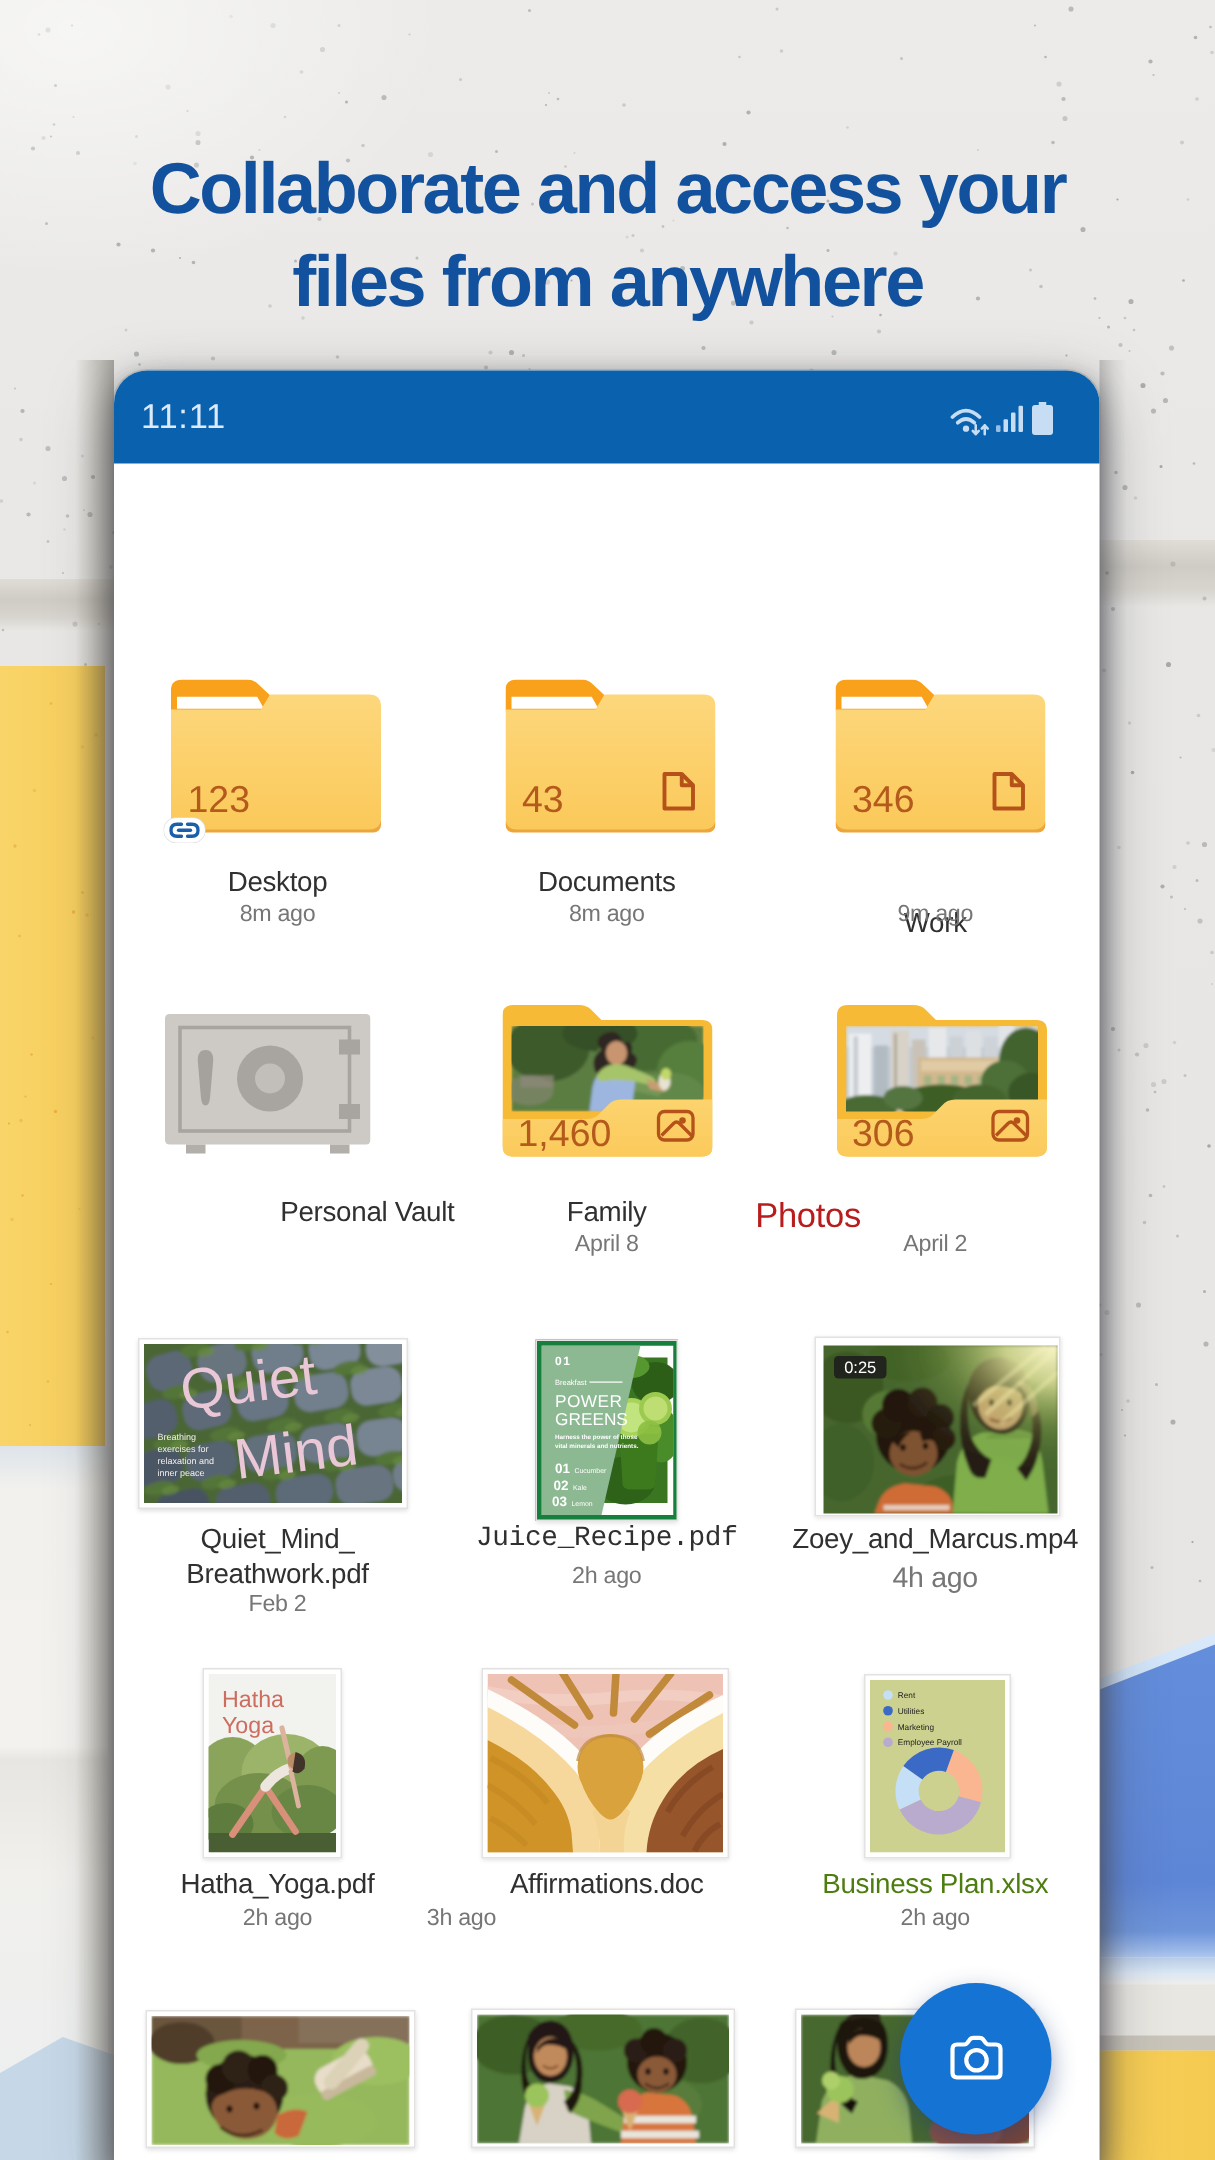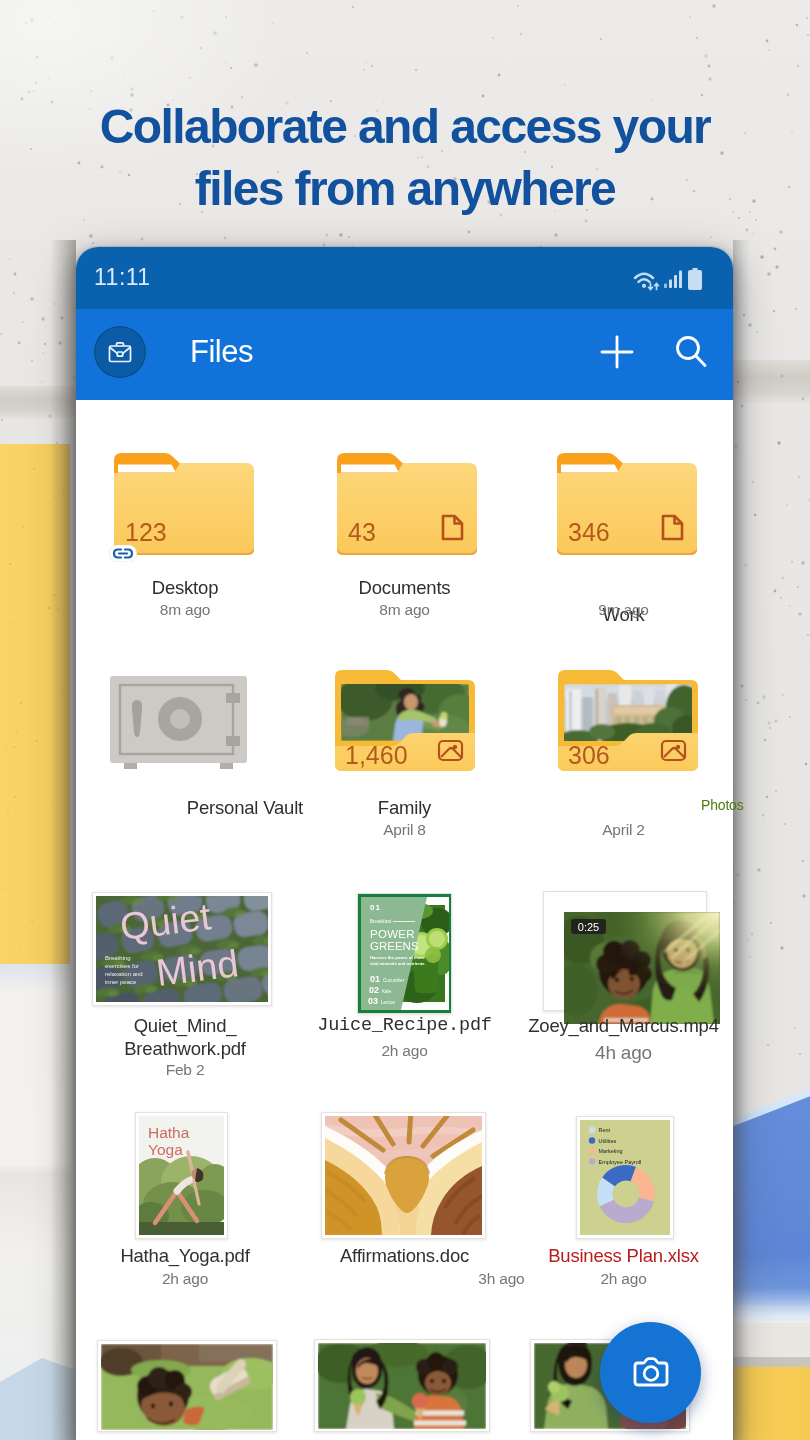--- a/index.html
+++ b/index.html
@@ -277,39 +277,20 @@
           <rect x="5" y="9.5" width="3" height="8.5" rx="0.8"></rect>
 <rect x="10" y="5" width="3" height="13" rx="0.8"></rect>
           <rect x="15" y="0.5" width="3" height="17.5" rx="0.8"></rect>
         </g>
       </svg>
 <svg class="abs" style="left:612px;top:21px" width="14" height="22" viewBox="0 0 14 22">
 <rect x="4.5" y="0" width="5" height="3" fill="#c6ddf4"></rect>
 <rect x="0" y="2" width="14" height="20" rx="2" fill="#c6ddf4"></rect>
 </svg>
 </div>
-<div class="abs" style="left:0;top:61.5px;width:657px;height:91px;background:#1173d9">
-<div class="abs" style="left:18px;top:17px;width:52px;height:52px;border-radius:26px;background:#0b5ba6;box-shadow:inset 0 0 0 1.5px rgba(10,40,80,0.25)"></div>
-<svg class="abs" style="left:31px;top:31px" width="26" height="24" viewBox="0 0 26 24">
-<g fill="none" stroke="#eef4fb" stroke-width="1.7" stroke-linejoin="round">
-<path d="M9.5,6 V4.2 Q9.5,2.8 11,2.8 H15 Q16.5,2.8 16.5,4.2 V6"></path>
-<rect x="2.5" y="6" width="21" height="15.5" rx="1.5"></rect>
-<path d="M3,7.5 L10.8,13.8 M23,7.5 L15.2,13.8"></path>
-<rect x="10.3" y="12" width="5.4" height="4.2" rx="0.8"></rect>
-</g>
-      </svg>
-<div class="abs" style="left:114px;top:25px;font-size:31px;letter-spacing:-0.5px;color:#fff">Files</div>
-<svg class="abs" style="left:522px;top:24.5px" width="38" height="38" viewBox="0 0 38 38">
-<path d="M19,4 V34 M4,19 H34" stroke="#fff" stroke-width="2.8" stroke-linecap="round"></path>
-      </svg>
-<svg class="abs" style="left:596px;top:24.5px" width="38" height="38" viewBox="0 0 38 38">
-<circle cx="16" cy="15" r="10.5" fill="none" stroke="#fff" stroke-width="2.8"></circle>
-<path d="M24,23 L33,32.5" stroke="#fff" stroke-width="2.8" stroke-linecap="round"></path>
-      </svg>
-</div>
 </div>
 <svg style="position:absolute;left:114px;top:453px" width="140" height="103" viewBox="0 0 140 103">
     <defs>
       <linearGradient id="fga" x1="0" y1="0" x2="0" y2="1">
         <stop offset="0" stop-color="#fdd77c"></stop>
         <stop offset="1" stop-color="#fbc95a"></stop>
       </linearGradient>
     </defs>
     <rect x="0" y="90" width="140" height="12" rx="5" fill="#eda63c"></rect>
     <path d="M0,21 V7 Q0,0 8,0 H51 Q55,0 58,3 L66,10.5 L66,21 Z" fill="#f9a11b"></path>
@@ -472,21 +453,21 @@
     <text x="10" y="95" font-family="Liberation Sans, sans-serif" font-size="25" fill="#b45a1c">306</text>
     <g fill="none" stroke="#b5521a" stroke-width="2.2">
       <rect x="104" y="72" width="23" height="19" rx="4"></rect>
       <path d="M106,88 l8,-8 q2,-2 4,0 l9,9" fill="none"></path>
       <circle cx="120" cy="78" r="2.2" fill="#b5521a" stroke="none"></circle>
     </g>
   </svg>
 <div style="position:absolute;left:63.0px;top:797px;width:240px;text-align:right;font-size:18.5px;color:#303030;font-family:'Liberation Sans',sans-serif;letter-spacing:-0.2px;white-space:nowrap">Personal Vault</div>
 <div style="position:absolute;left:284.5px;top:797px;width:240px;text-align:center;font-size:18.5px;color:#303030;font-family:'Liberation Sans',sans-serif;letter-spacing:-0.2px;white-space:nowrap">Family</div>
 <div style="position:absolute;left:284.5px;top:821px;width:240px;text-align:center;font-size:15.5px;color:#767676;font-family:'Liberation Sans',sans-serif;letter-spacing:-0.2px;white-space:nowrap">April 8</div>
-<div style="position:absolute;left:503.5px;top:797px;width:240px;text-align:right;font-size:14px;color:#4d7c0f;font-family:'Liberation Sans',sans-serif;letter-spacing:-0.2px;white-space:nowrap">Photos</div>
+<div style="position:absolute;left:503.5px;top:797px;width:240px;text-align:left;font-size:23px;color:#b91c1c;font-family:'Liberation Sans',sans-serif;letter-spacing:-0.2px;white-space:nowrap">Photos</div>
 <div style="position:absolute;left:503.5px;top:821px;width:240px;text-align:center;font-size:15.5px;color:#767676;font-family:'Liberation Sans',sans-serif;letter-spacing:-0.2px;white-space:nowrap">April 2</div>
 <div style="position:absolute;left:92px;top:892px;width:180px;height:114px;background:#fff;border:1px solid #e4e2e0;box-shadow:0 1px 3px rgba(0,0,0,0.12);box-sizing:border-box;padding:3px"><svg width="172" height="106" viewBox="0 0 172 106">
       <defs>
         <filter id="qb" x="-5%" y="-5%" width="110%" height="110%">
           <feGaussianBlur stdDeviation="0.9"></feGaussianBlur>
         </filter>
       </defs>
       <g filter="url(#qb)">
         <rect x="-4" y="-4" width="180" height="114" fill="#4b6636"></rect>
         <rect x="2" y="6" width="30" height="24" rx="10" fill="#5c6876" transform="rotate(-16 17.0 18.0)"></rect>
@@ -579,21 +560,21 @@
         <text x="9" y="62" font-size="4.2" font-weight="bold">Harness the power of those</text>
         <text x="9" y="68" font-size="4.2" font-weight="bold">vital minerals and nutrients.</text>
         <text x="9" y="85" font-size="9" font-weight="bold">01</text>
         <text x="22" y="85" font-size="4.6">Cucumber</text>
         <text x="8" y="96" font-size="9" font-weight="bold">02</text>
         <text x="21" y="96" font-size="4.6">Kale</text>
         <text x="7" y="107" font-size="9" font-weight="bold">03</text>
         <text x="20" y="107" font-size="4.6">Lemon</text>
       </g>
     </svg></div>
-<div style="position:absolute;left:543px;top:891px;width:164px;height:120px;background:#fff;border:1px solid #e4e2e0;box-shadow:0 1px 3px rgba(0,0,0,0.12);box-sizing:border-box;padding:20px"><svg width="156" height="112" viewBox="0 0 156 112">
+<div style="position:absolute;left:543px;top:891px;width:164px;height:120px;background:#fff;border:1px solid #e4e2e0;box-shadow:0 1px 3px rgba(0,0,0,0.12);box-sizing:border-box;padding:5px"><svg width="156" height="112" viewBox="0 0 156 112">
       <defs>
         <filter id="zb" x="-5%" y="-5%" width="110%" height="110%">
           <feGaussianBlur stdDeviation="1.2"></feGaussianBlur>
         </filter>
         <radialGradient id="glow" cx="1.0" cy="0.0" r="0.75">
           <stop offset="0" stop-color="#fbf6ce"></stop>
           <stop offset="0.3" stop-color="#e8e9a0" stop-opacity="0.8"></stop>
           <stop offset="0.65" stop-color="#a8bc60" stop-opacity="0.28"></stop>
           <stop offset="1" stop-color="#4a6b2e" stop-opacity="0"></stop>
         </radialGradient>
@@ -704,22 +685,22 @@
       <circle cx="12" cy="41.5" r="3.2" fill="#b9abcd"></circle>
       <text x="18.5" y="43.5" font-family="Liberation Sans, sans-serif" font-size="5.5" fill="#222">Employee Payroll</text>
       <path d="M55.9,46.7 A29,29 0 0 1 74.0,81.5 L59.0,77.5 A13.5,13.5 0 0 0 50.6,61.3 Z" fill="#f9b690"></path>
       <path d="M74.0,81.5 A29,29 0 0 1 19.7,86.3 L33.8,79.7 A13.5,13.5 0 0 0 59.0,77.5 Z" fill="#b9abcd"></path>
       <path d="M19.7,86.3 A29,29 0 0 1 22.2,57.4 L34.9,66.3 A13.5,13.5 0 0 0 33.8,79.7 Z" fill="#c5dff7"></path>
       <path d="M22.2,57.4 A29,29 0 0 1 55.9,46.7 L50.6,61.3 A13.5,13.5 0 0 0 34.9,66.3 Z" fill="#3a6ac6"></path>
     </svg></div>
 <div style="position:absolute;left:65.0px;top:1244.5px;width:240px;text-align:center;font-size:18.5px;color:#303030;font-family:'Liberation Sans',sans-serif;letter-spacing:-0.2px;white-space:nowrap">Hatha_Yoga.pdf</div>
 <div style="position:absolute;left:65.0px;top:1269.5px;width:240px;text-align:center;font-size:15.5px;color:#767676;font-family:'Liberation Sans',sans-serif;letter-spacing:-0.2px;white-space:nowrap">2h ago</div>
 <div style="position:absolute;left:284.5px;top:1244.5px;width:240px;text-align:center;font-size:18.5px;color:#303030;font-family:'Liberation Sans',sans-serif;letter-spacing:-0.2px;white-space:nowrap">Affirmations.doc</div>
-<div style="position:absolute;left:284.5px;top:1269.5px;width:240px;text-align:right;font-size:15.5px;color:#767676;font-family:'Liberation Sans',sans-serif;letter-spacing:-0.2px;white-space:nowrap">3h ago</div>
-<div style="position:absolute;left:503.5px;top:1244.5px;width:240px;text-align:center;font-size:18.5px;color:#b91c1c;font-family:'Liberation Sans',sans-serif;letter-spacing:-0.2px;white-space:nowrap">Business Plan.xlsx</div>
+<div style="position:absolute;left:284.5px;top:1269.5px;width:240px;text-align:left;font-size:15.5px;color:#767676;font-family:'Liberation Sans',sans-serif;letter-spacing:-0.2px;white-space:nowrap">3h ago</div>
+<div style="position:absolute;left:503.5px;top:1244.5px;width:240px;text-align:center;font-size:18.5px;color:#4d7c0f;font-family:'Liberation Sans',sans-serif;letter-spacing:-0.2px;white-space:nowrap">Business Plan.xlsx</div>
 <div style="position:absolute;left:503.5px;top:1269.5px;width:240px;text-align:center;font-size:15.5px;color:#767676;font-family:'Liberation Sans',sans-serif;letter-spacing:-0.2px;white-space:nowrap">2h ago</div>
 <div style="position:absolute;left:97px;top:1340px;width:180px;height:92px;background:#fff;border:1px solid #e4e2e0;box-shadow:0 1px 3px rgba(0,0,0,0.12);box-sizing:border-box;padding:3px"><svg width="172" height="86" viewBox="0 0 172 86">
       <defs>
         <filter id="p1b" x="-5%" y="-5%" width="110%" height="110%">
           <feGaussianBlur stdDeviation="1.2"></feGaussianBlur>
         </filter>
       </defs>
       <g filter="url(#p1b)">
         <rect width="172" height="86" fill="#95b85c"></rect>
         <rect x="0" y="0" width="172" height="22" fill="#7c6448"></rect>

